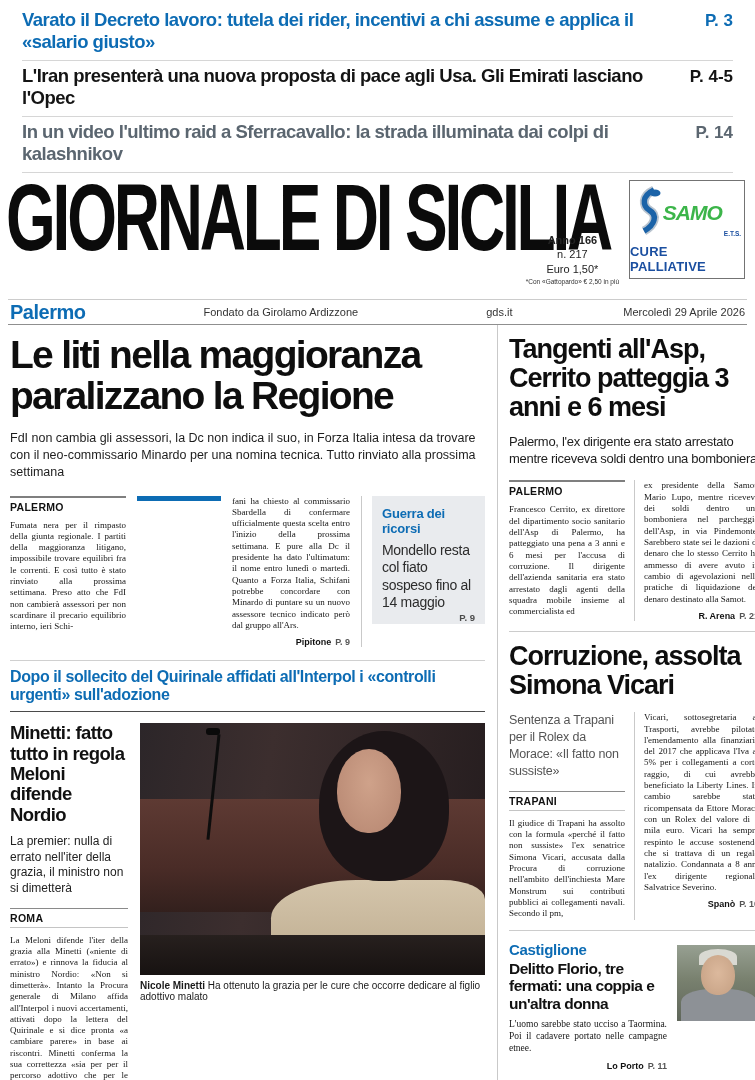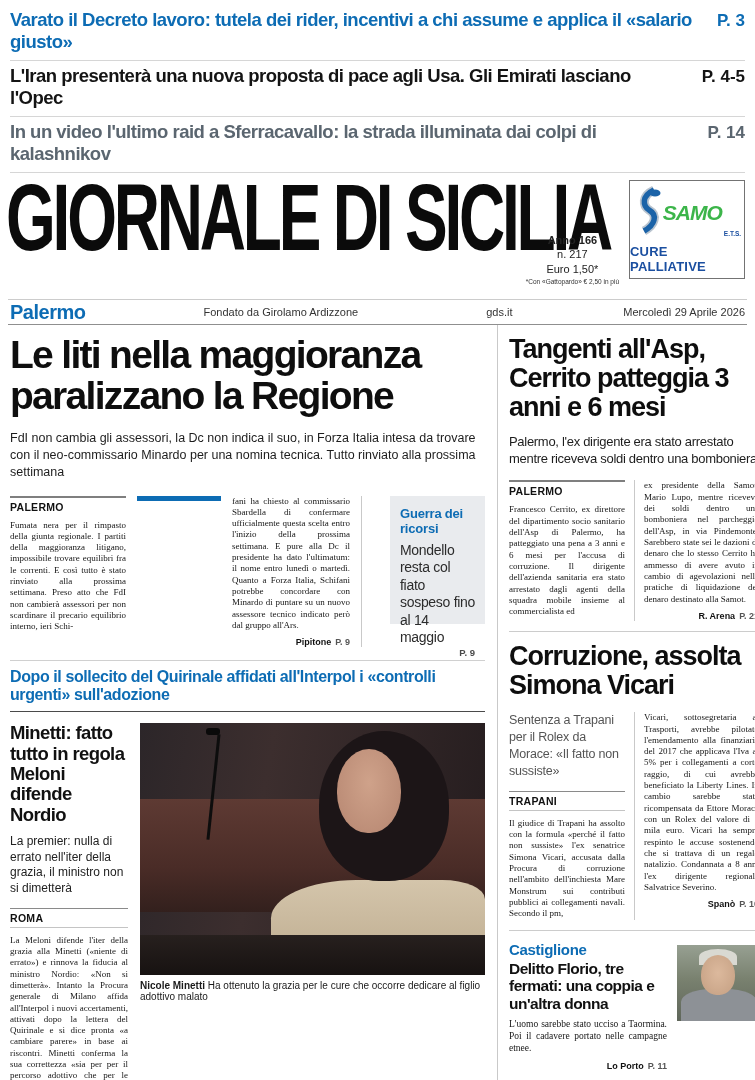--- a/index.html
+++ b/index.html
@@ -1,21 +1,21 @@
 <!DOCTYPE html>
 <html><head>
 <meta charset="utf-8">
 <style>
   * { margin:0; padding:0; box-sizing:border-box; }
   html,body { background:#fff; }
   .page { width:755px; height:1080px; background:#fff; position:relative; overflow:hidden;
           font-family:"Liberation Sans", sans-serif; color:#111; }
 
   
-  .strips { padding:5px 10px 0; }
+  .strips { padding:5px 22px 0; }
   .strip { display:flex; justify-content:space-between; align-items:baseline;
            padding:4px 0 7px; border-bottom:1px solid #d6d6d6; }
   .strip .t { font-size:18.5px; font-weight:800; letter-spacing:-0.5px; }
   .strip .p { font-size:17px; font-weight:800; margin-left:14px; white-space:nowrap; }
   .c-blue { color:#0d6cb4; } .c-black { color:#141414; } .c-gray { color:#5b6670; }
 
   
   .masthead { position:relative; height:126px; }
   .gds-title { position:absolute; left:6px; top:0px; font-weight:900; font-size:80px;
                letter-spacing:-4px; color:#0b0b0b; white-space:nowrap;
@@ -50,21 +50,21 @@
            text-align:justify; color:#161616; }
   .kicker { font-size:10.5px; font-weight:800; color:#111; border-top:2px solid #7f7f7f;
             padding-top:3px; margin-bottom:7px; letter-spacing:0.3px; }
   .kicker.lined { border-top:1px solid #8a8a8a; border-bottom:1px solid #c4c4c4; padding:3px 0; }
 
   .lead-row { display:grid; grid-template-columns:116px 84px 118px 1fr; column-gap:11px; margin-top:15px; }
   .quote .bar { height:5px; background:#0d6cb4; margin-bottom:9px; }
   .quote .qtext { font-size:12.5px; font-weight:800; line-height:1.33; letter-spacing:-0.2px; color:#101010; }
   .byline { margin-top:6px; text-align:right; font-size:9px; font-weight:700; color:#111; }
   .byline .pg { color:#555; margin-left:4px; }
-  .boxwrap { border-left:1px solid #c9c9c9; padding-left:28px; }
+  .boxwrap { border-left:1px solid #c9c9c9; padding-left:10px; }
   .graybox { background:#e9ebee; padding:10px 10px 8px; height:128px; display:flex; flex-direction:column; }
   .graybox .bk { color:#0d6cb4; font-weight:800; font-size:13px; letter-spacing:-0.2px; }
   .graybox .bt { margin-top:6px; font-size:14px; line-height:1.25; color:#2c2c2c; letter-spacing:-0.3px; font-weight:500; }
   .graybox .bp { margin-top:auto; text-align:right; font-weight:800; font-size:9.5px; color:#4a4a4a; }
 
   .interpol { margin-top:13px; border-top:1px solid #d0d0d0; border-bottom:1px solid #4a4a4a;
               padding:7px 0; color:#0d6cb4; font-weight:800; font-size:16px; letter-spacing:-0.4px; }
 
   .minetti-row { display:grid; grid-template-columns:118px 1fr; column-gap:12px; margin-top:11px; }
   .m-head { font-size:18.5px; font-weight:800; line-height:1.1; letter-spacing:-0.6px; }

